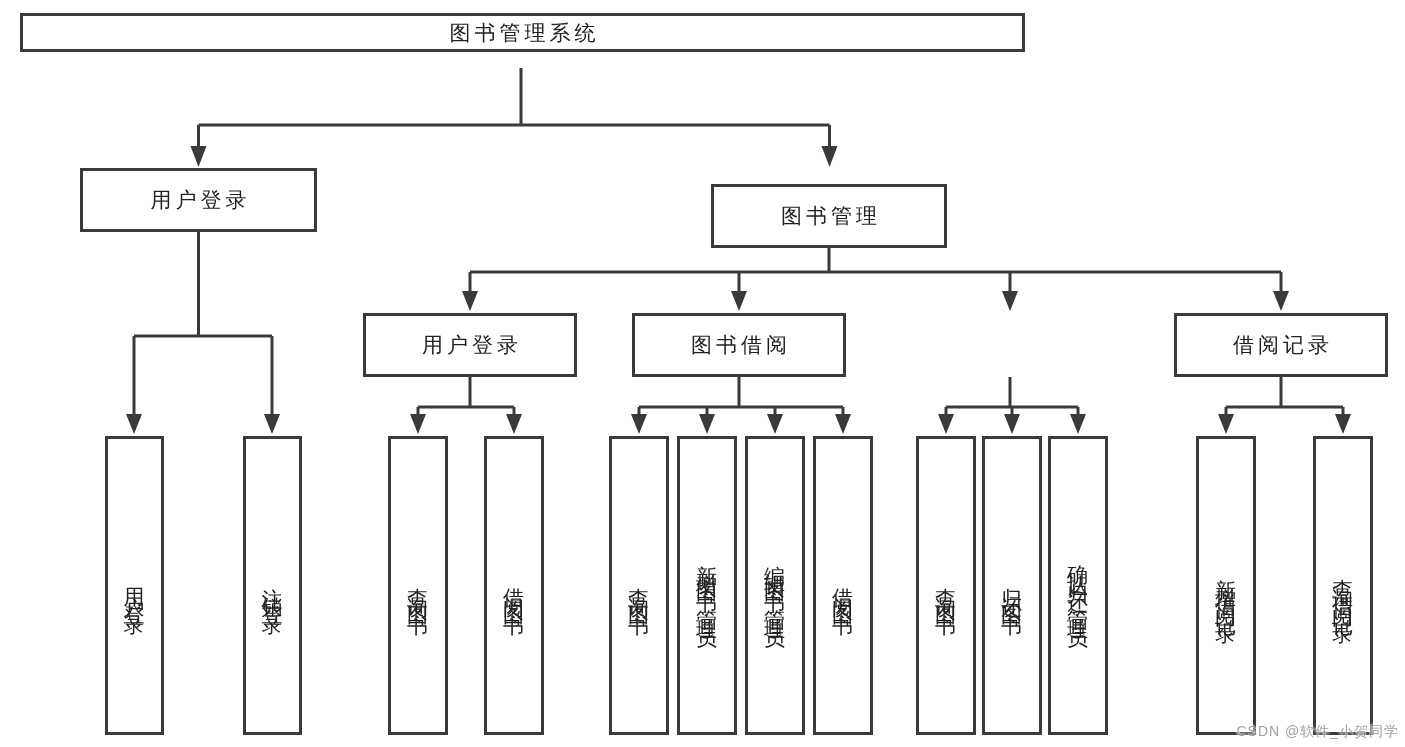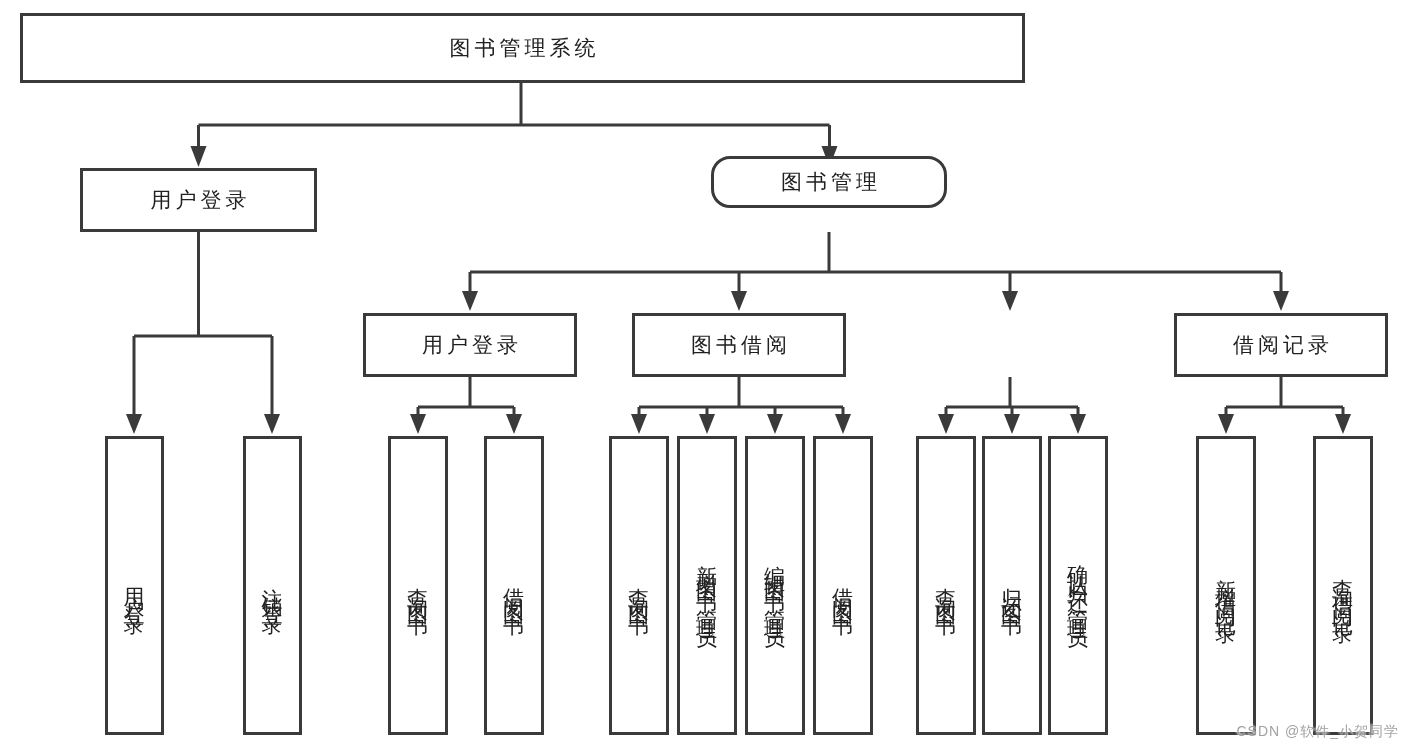--- a/index.html
+++ b/index.html
@@ -11,24 +11,24 @@
   .node{
     position:absolute;border:3px solid #3a3a3a;background:#ffffff;
     display:flex;align-items:center;justify-content:center;box-sizing:border-box;z-index:2;
   }
   .h-node{font-size:21px;letter-spacing:4px;text-indent:4px;white-space:nowrap;}
   .v-node{
     writing-mode:vertical-rl;font-size:21px;letter-spacing:9px;line-height:1;
     padding-top:6px;white-space:nowrap;
   }
   
-  .n-root{left:20px;top:13px;width:1005px;height:70px;}
+  .n-root{left:20px;top:13px;width:1005px;height:39px;}
   
   .n-user-login{left:80px;top:168px;width:237px;height:64px;}
-  .n-book-mgmt{left:711px;top:156px;width:236px;height:52px;border-radius:19px;}
+  .n-book-mgmt{left:711px;top:184px;width:236px;height:64px;}
   
   .l3{top:313px;height:64px;width:214px;}
   .n-new-book{left:363px;}
   .n-book-borrow{left:632px;}
   .n-current-borrow{left:903px;}
   .n-borrow-record{left:1174px;}
   
   .leaf{top:436px;height:299px;width:60px;}
   .lf1{left:105px;width:59px;}
   .lf2{left:243px;width:59px;}

